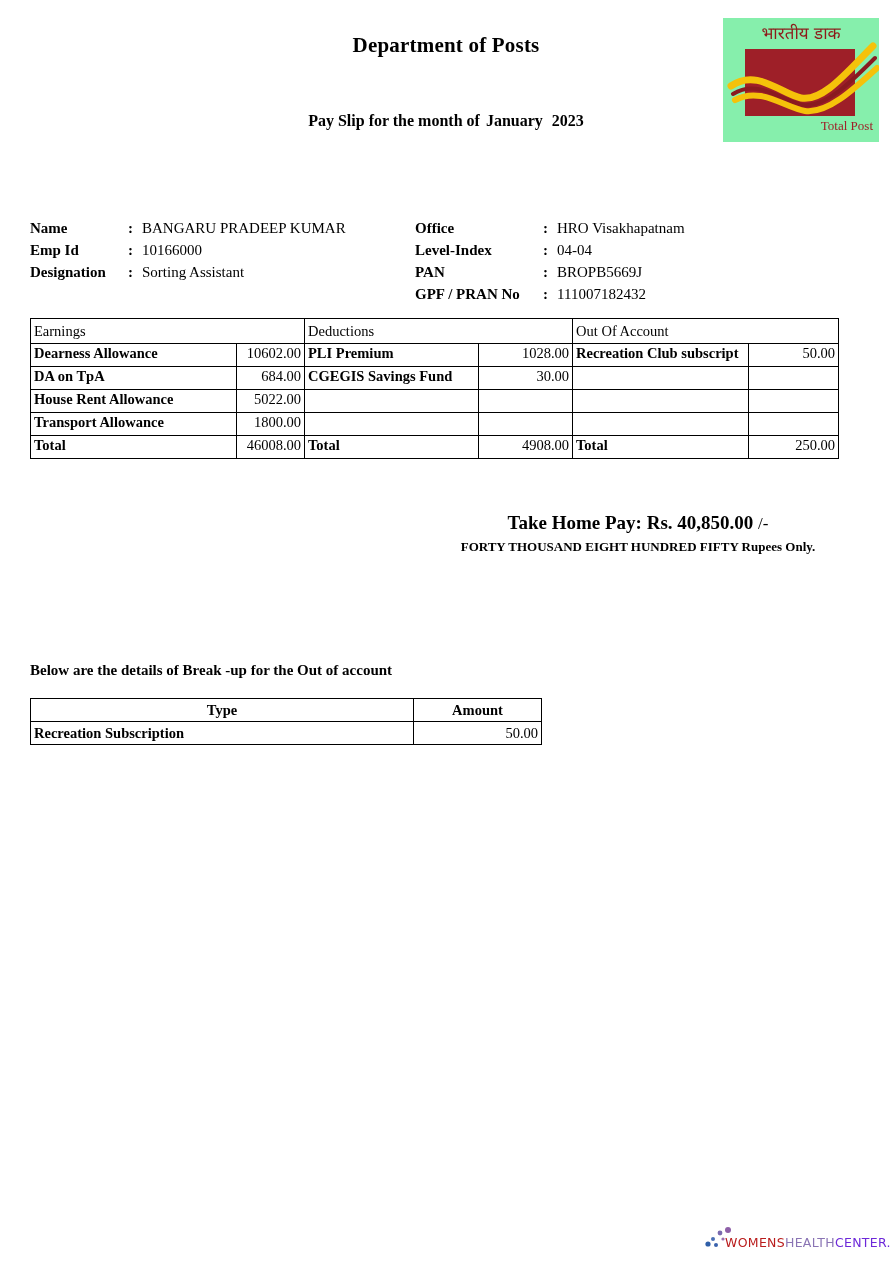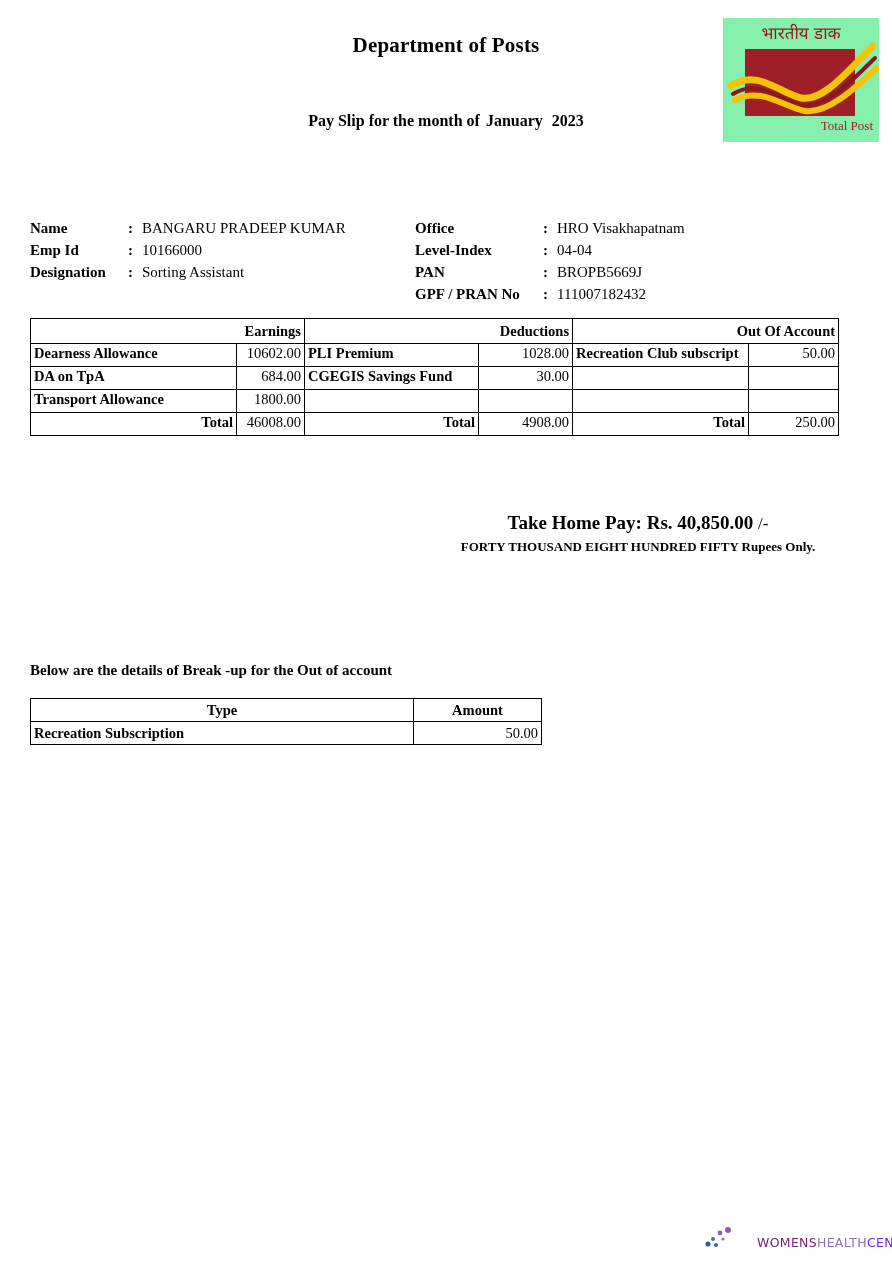--- a/index.html
+++ b/index.html
@@ -139,30 +139,30 @@
     table-layout: fixed;
   }
   table.pay-table td, table.pay-table th {
     border: 1px solid #000000;
     padding: 1px 3px;
     vertical-align: top;
     height: 20px;
     line-height: 1.12;
   }
   table.pay-table th {
-    text-align: right;
-    font-weight: bold;
+    text-align: left;
+    font-weight: normal;
     vertical-align: middle;
     height: 22px;
   }
   .c-desc { font-weight: bold; text-align: left; }
   .c-amt  { font-weight: normal; text-align: right; }
   .row-tall td { height: 41px; }
   .row-total td { vertical-align: middle; height: 21px; }
-  .row-total .c-desc { text-align: right; font-weight: bold; }
+  .row-total .c-desc { text-align: left; font-weight: bold; }
 
   
   .take-home {
     position: absolute;
     left: 438px;
     top: 512px;
     width: 400px;
     text-align: center;
     font-size: 19px;
     font-weight: bold;
@@ -220,21 +220,21 @@
   .fl-dots { position: absolute; left: 0; top: 0; width: 36px; height: 26px; }
   .fl-text {
     position: absolute;
     left: 22px;
     top: 9px;
     font-family: "DejaVu Sans", sans-serif;
     font-size: 12.5px;
     letter-spacing: 0.3px;
     white-space: nowrap;
   }
-  .fl-a { color: #701a75; margin-left: 32px; }
+  .fl-a { color: #b91c1c; }
   .fl-b { color: #8a74b4; }
   .fl-c { color: #6d28d9; }
 </style>
 </head>
 <body>
 
 <div class="doc-title">Department of Posts</div>
 
 <div class="pay-period">
   <span>Pay Slip for the month of</span><span class="month-gap">January</span><span class="year-gap">2023</span>
@@ -317,20 +317,28 @@
       <td class="c-desc">PLI Premium</td>
       <td class="c-amt">1028.00</td>
       <td class="c-desc">Recreation Club subscript</td>
       <td class="c-amt">50.00</td>
     </tr>
     <tr>
       <td class="c-desc">DA on TpA</td>
       <td class="c-amt">684.00</td>
       <td class="c-desc">CGEGIS Savings Fund</td>
       <td class="c-amt">30.00</td>
+      <td class="c-desc"></td>
+      <td class="c-amt"></td>
+    </tr>
+    <tr>
+      <td class="c-desc">House Rent Allowance</td>
+      <td class="c-amt">5022.00</td>
+      <td class="c-desc"></td>
+      <td class="c-amt"></td>
       <td class="c-desc"></td>
       <td class="c-amt"></td>
     </tr>
     <tr>
       <td class="c-desc">Transport Allowance</td>
       <td class="c-amt">1800.00</td>
       <td class="c-desc"></td>
       <td class="c-amt"></td>
       <td class="c-desc"></td>
       <td class="c-amt"></td>

